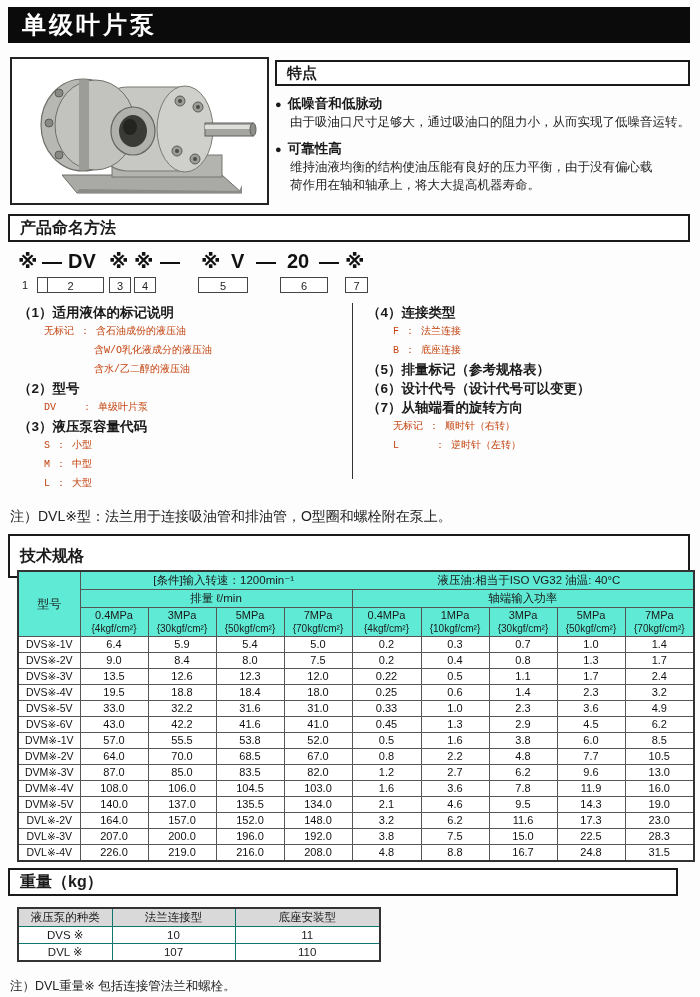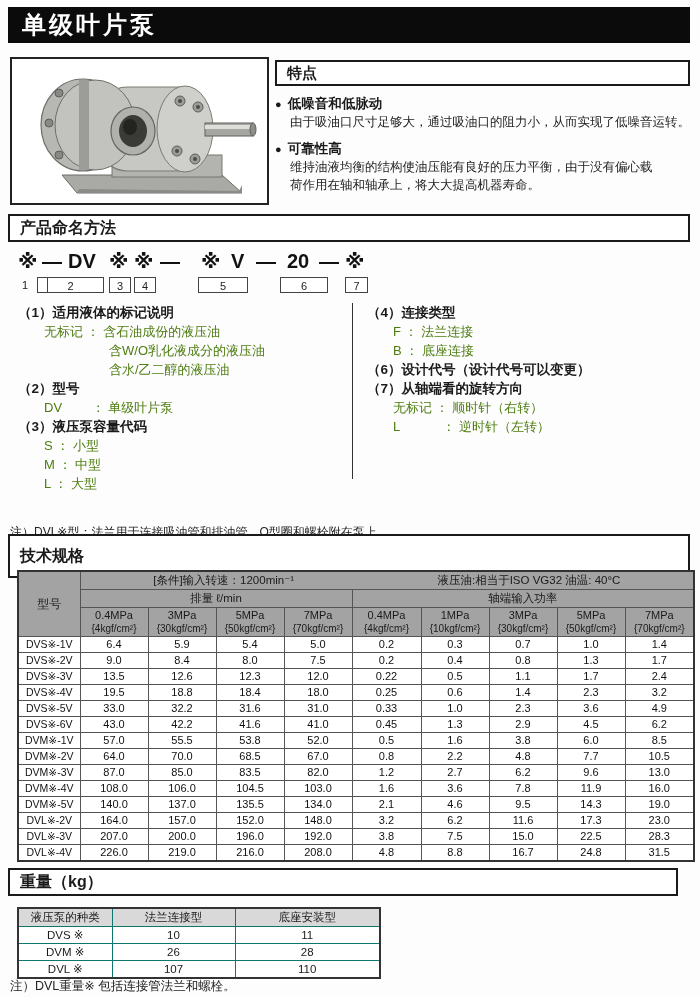--- a/index.html
+++ b/index.html
@@ -34,30 +34,30 @@
   .code-marker.boxed{border:1.5px solid #444;background:#fff;}
   .code-marker .inner-div{position:absolute;left:9px;top:0;bottom:0;width:0;border-left:1.5px solid #444;}
 
   
   .explanations{position:absolute;left:8px;top:303px;width:682px;height:182px;display:flex;justify-content:space-between;}
   .exp-col{box-sizing:border-box;}
   .exp-col.left{width:344px;padding-left:10px;}
   .exp-divider{width:0;border-left:1.5px solid #333;height:176px;}
   .exp-col.right{flex:1;padding-left:14px;}
   .exp-head{font-size:13.5px;font-weight:bold;line-height:19px;white-space:pre;}
-  .exp-line{font-size:13px;line-height:19px;padding-left:26px;white-space:pre;color:#4d7c0f;}
-
-  .naming-note{position:absolute;left:10px;top:524px;font-size:12px;color:#222;white-space:nowrap;}
+  .exp-line{font-size:10px;line-height:19px;padding-left:26px;white-space:pre;color:#c2410c;font-family:Liberation Mono, monospace;}
+
+  .naming-note{position:absolute;left:10px;top:508px;font-size:14px;color:#222;white-space:nowrap;}
 
   
   .specs-box{position:absolute;left:8px;top:534px;width:682px;height:44px;font-size:16px;}
   table{border-collapse:collapse;table-layout:fixed;}
   .spec-table{position:absolute;left:17px;top:570px;width:676px;border:2px solid #333;}
   .spec-table td{border:1px solid #555;box-sizing:border-box;overflow:hidden;}
-  .spec-table .hdr{background:#a3a3a3;text-align:center;}
+  .spec-table .hdr{background:#5eead4;text-align:center;}
   .spec-table .cond-cell{height:18px;}
   .cond{display:flex;justify-content:space-around;align-items:center;font-size:11.5px;}
   .spec-table .grp{height:16px;font-size:11.5px;}
   .spec-table .model-hd{font-size:12px;}
   .spec-table .pcol{height:28px;font-size:11px;line-height:13px;}
   .spec-table .pcol .unit{font-size:10px;}
   .spec-table tbody td{height:15.4px;text-align:center;font-size:11px;color:#111;background:#fff;line-height:13px;}
   .spec-table tbody td.model{font-size:10.5px;}
 
   
@@ -168,20 +168,23 @@
           <div class="exp-line">M ： 中型</div>
           <div class="exp-line">L ： 大型</div>
         </div>
       </div>
     <div class="exp-divider"></div>
     <div class="exp-col right">
         <div>
           <div class="exp-head">（4）连接类型</div>
           <div class="exp-line">F ： 法兰连接</div>
           <div class="exp-line">B ： 底座连接</div>
+        </div>
+        <div>
+          <div class="exp-head">（5）排量标记（参考规格表）</div>
         </div>
         <div>
           <div class="exp-head">（6）设计代号（设计代号可以变更）</div>
         </div>
         <div>
           <div class="exp-head">（7）从轴端看的旋转方向</div>
           <div class="exp-line">无标记 ： 顺时针（右转）</div>
           <div class="exp-line">L　　　 ： 逆时针（左转）</div>
         </div>
       </div>
@@ -444,25 +447,20 @@
         <td>底座安装型</td>
       </tr>
     </thead>
     <tbody>
         <tr>
           <td>DVS ※</td>
           <td>10</td>
           <td>11</td>
         </tr>
         <tr>
-          <td>DVM ※</td>
-          <td>26</td>
-          <td>28</td>
-        </tr>
-        <tr>
           <td>DVL ※</td>
           <td>107</td>
           <td>110</td>
         </tr>
       </tbody>
   </table>
 
   <div class="weight-note">注）DVL重量※ 包括连接管法兰和螺栓。</div>
 
 </div>

